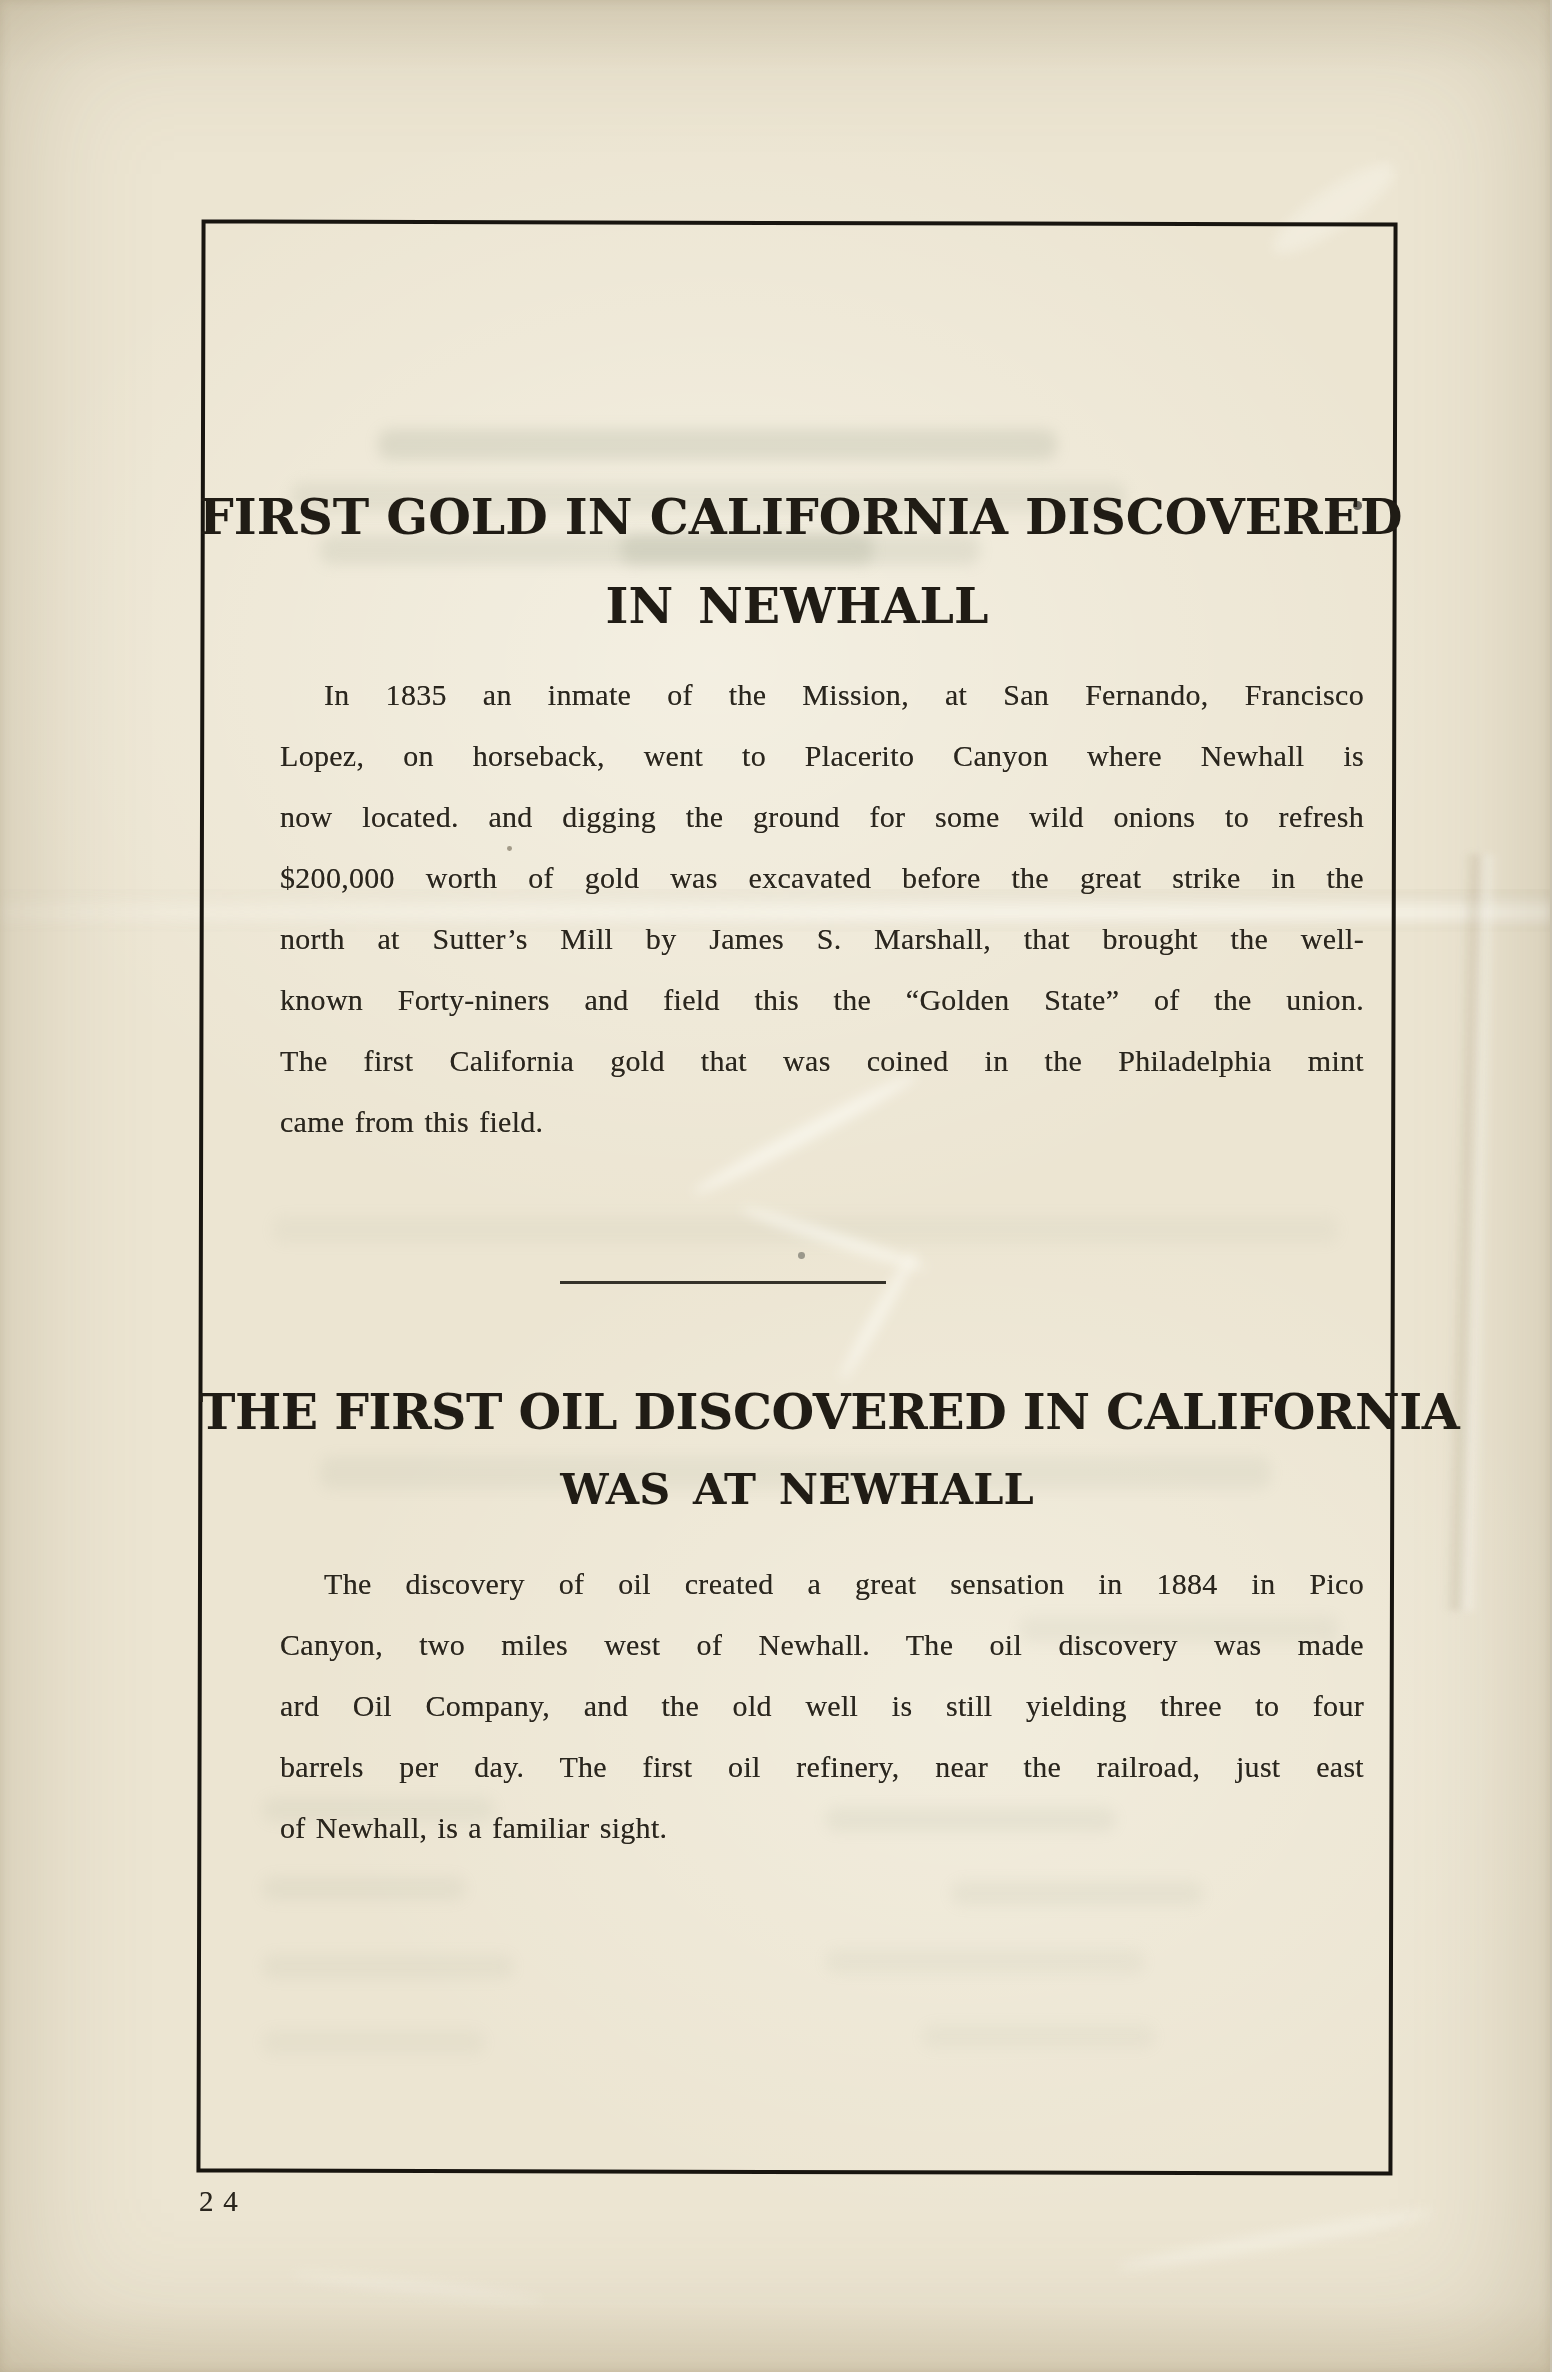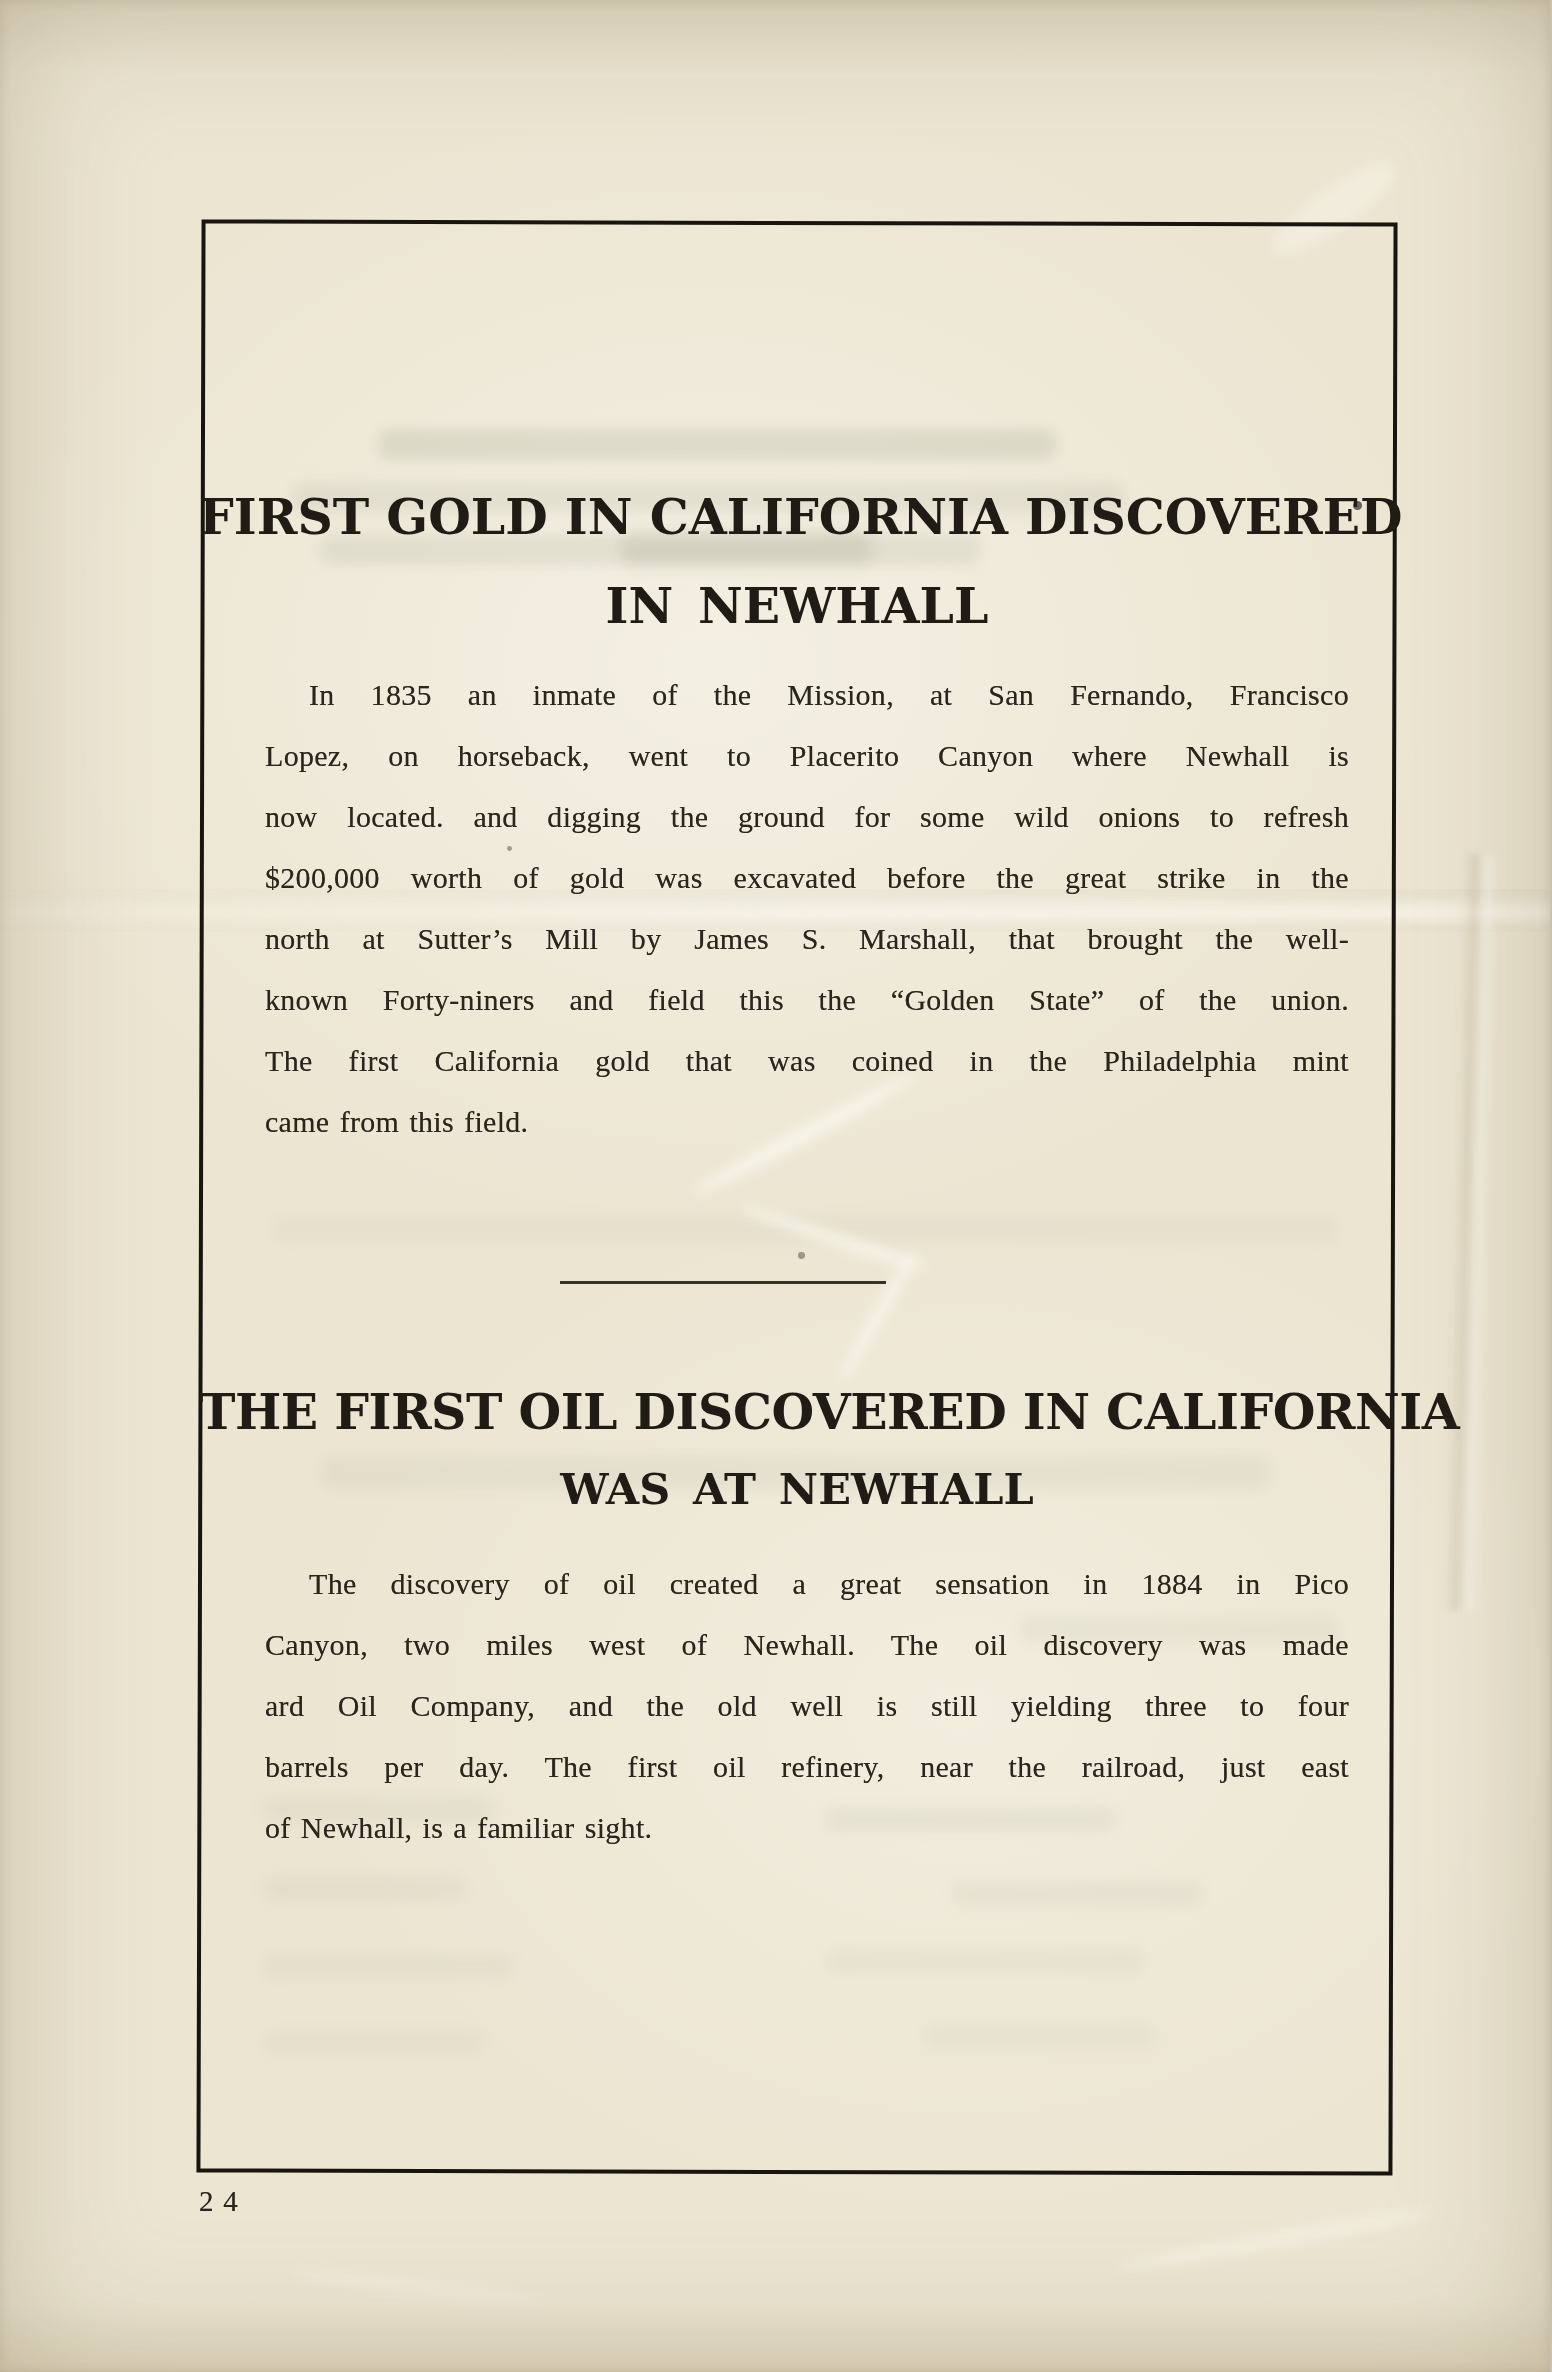--- a/index.html
+++ b/index.html
@@ -69,21 +69,21 @@
     line-height: 1;
     white-space: nowrap;
   }
   .h1l1 { top: 493px; font-size: 49px; letter-spacing: 0px; }
   .h1l2 { top: 582px; font-size: 49px; word-spacing: 7.8px; }
   .h2l1 { top: 1388px; font-size: 49px; letter-spacing: -0.5px; }
   .h2l2 { top: 1468px; font-size: 43px; word-spacing: 7.8px; }
   
   .para {
     position: absolute;
-    left: 265px; width: 1084px;
+    left: 280px; width: 1084px;
     color: #2a261e;
   }
   .para1 { top: 664px; }
   .para2 { top: 1553px; }
   .pline {
     height: 61px;
     line-height: 61px;
     font-size: 30px;
     letter-spacing: 0.3px;
     word-spacing: 2.4px;

